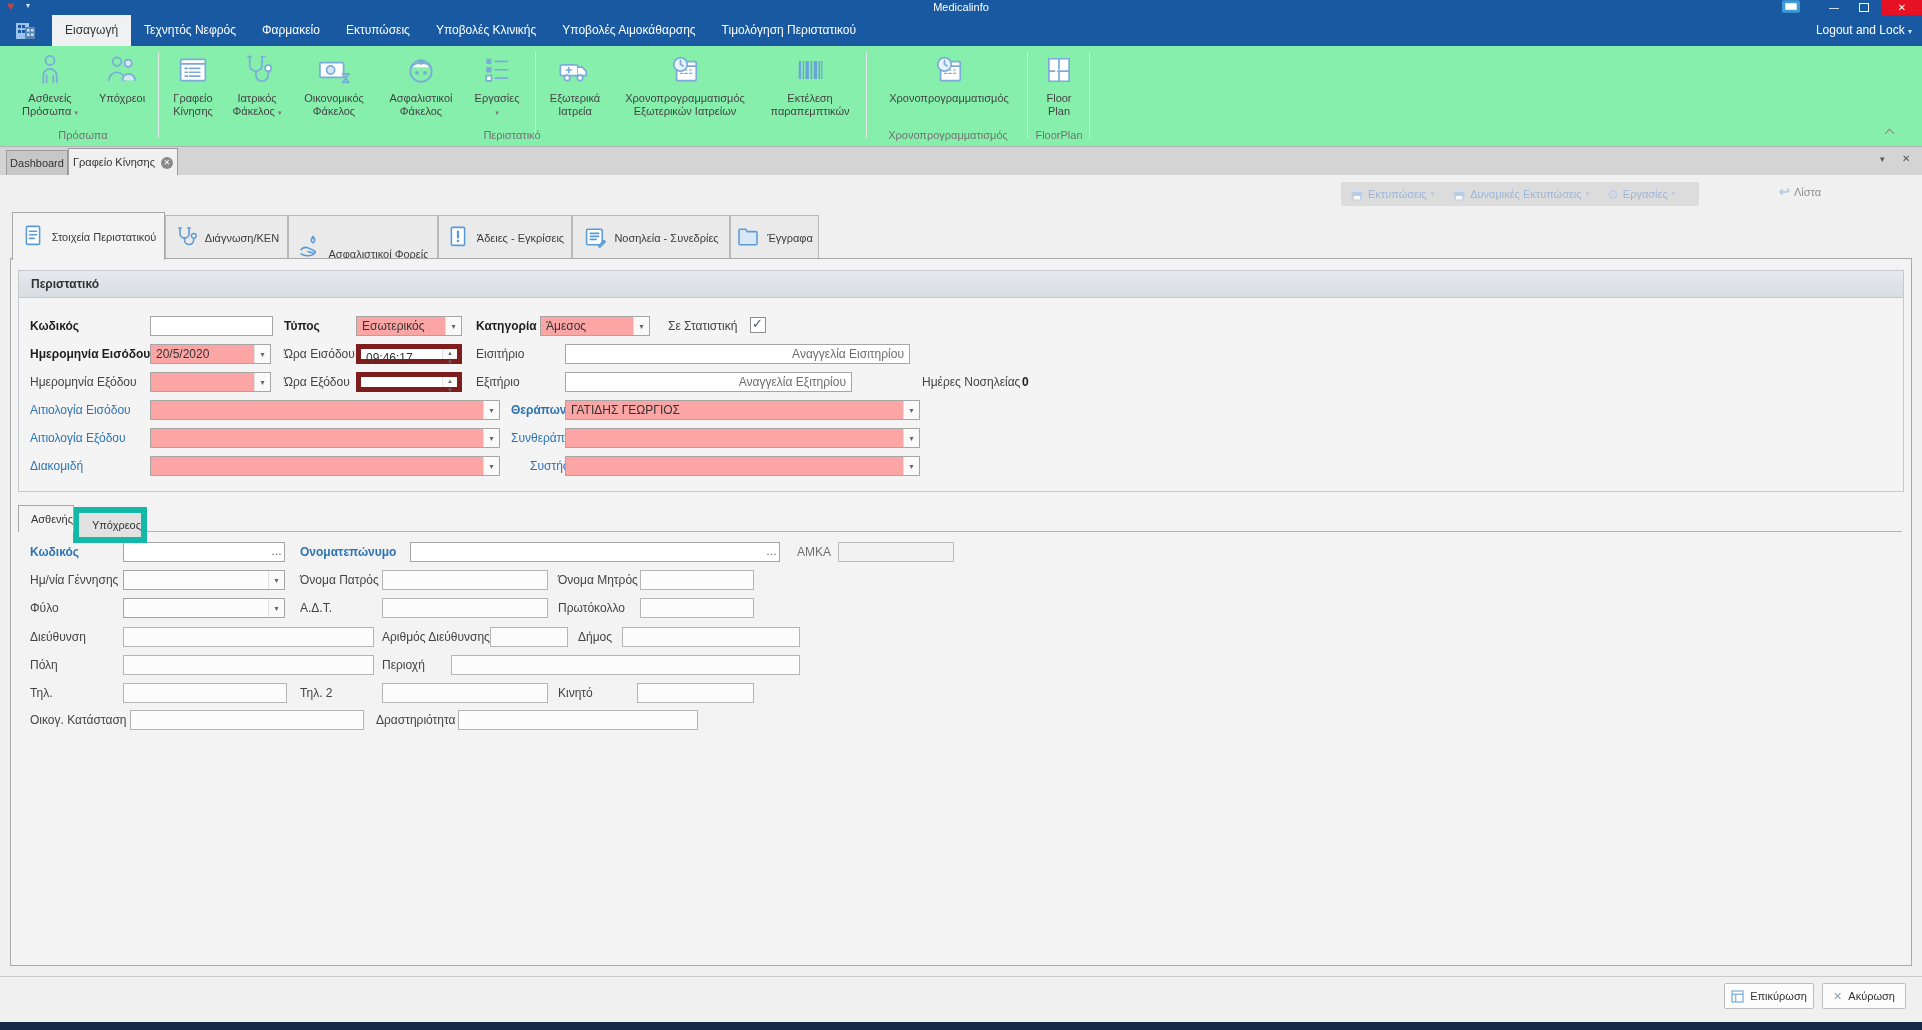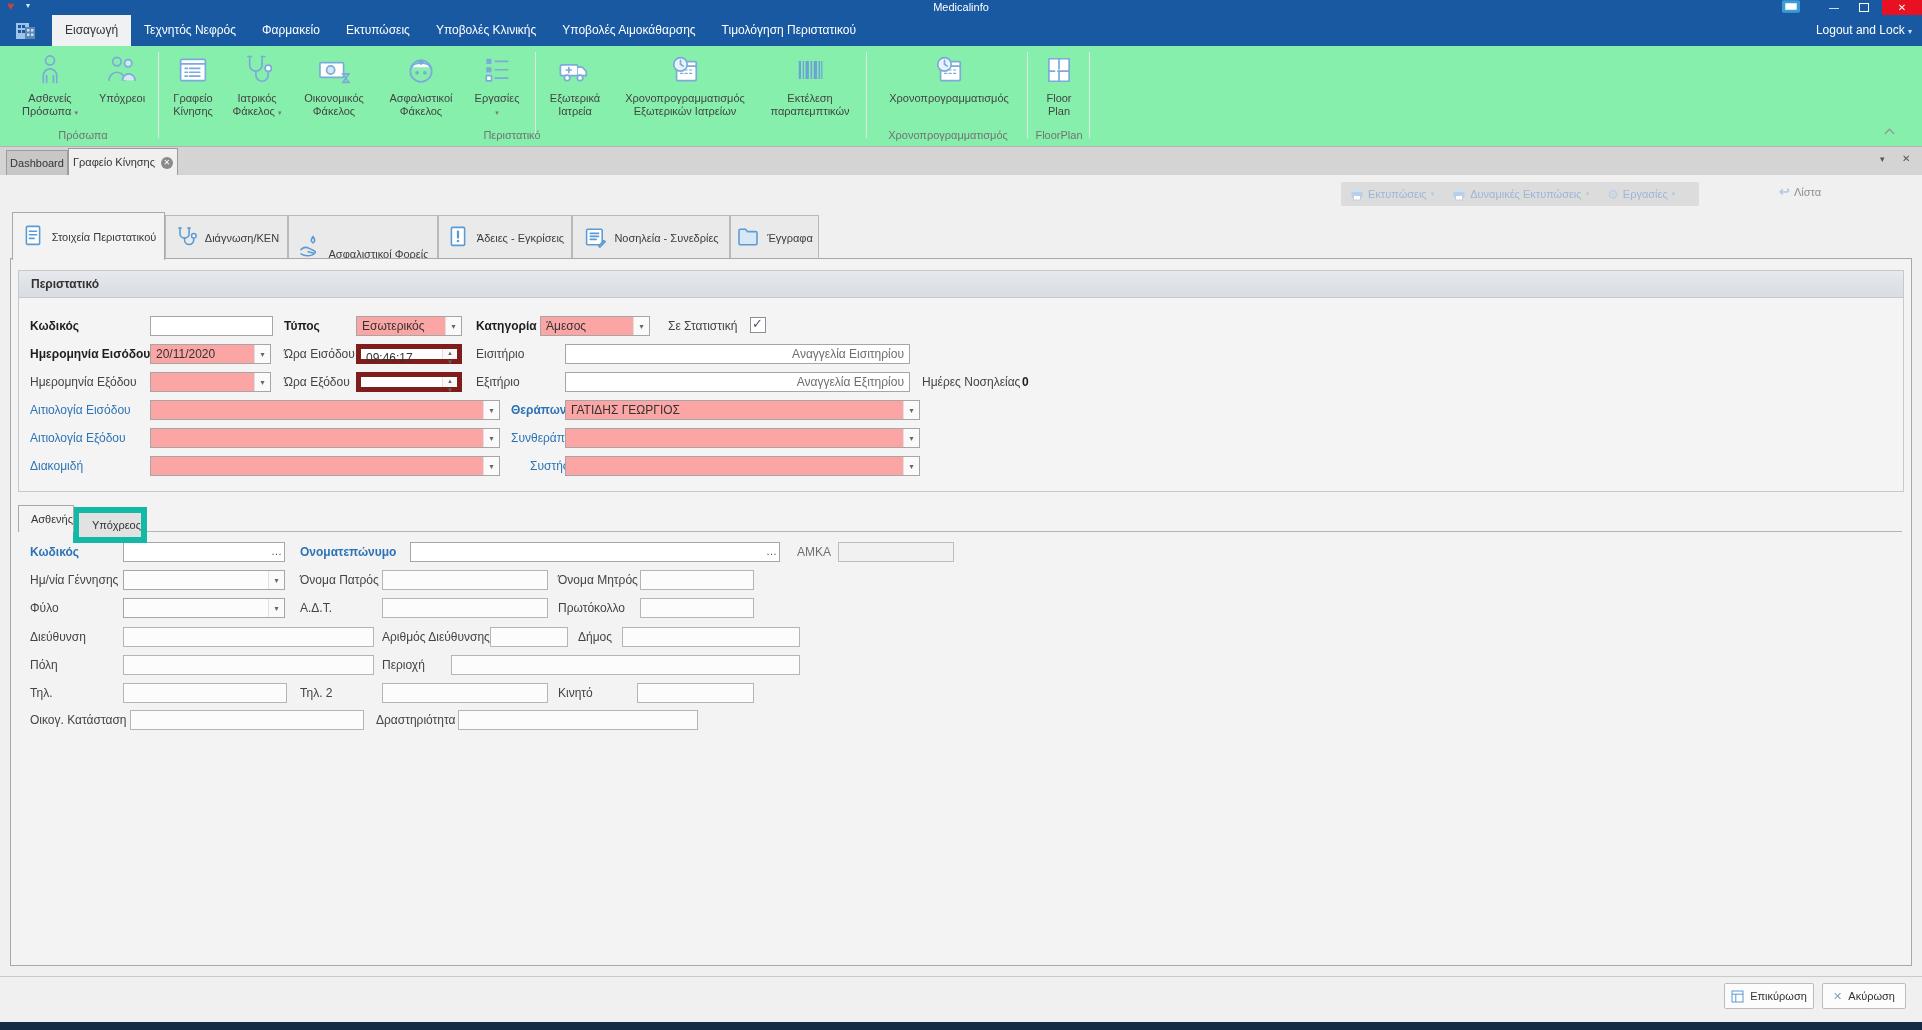--- a/index.html
+++ b/index.html
@@ -371,21 +371,21 @@
   <span class="lb b" style="left:476px;top:319px;">Κατηγορία</span>
   <div class="combo" style="left:540px;top:316px;width:110px;">
       <span class="val">Άμεσος</span>
       <span class="arr">▾</span>
     </div>
   <span class="lb" style="left:668px;top:319px;">Σε Στατιστική</span>
   <span class="cb checked" style="left:750px;top:317px;"></span>
 
   <span class="lb b" style="left:30px;top:347px;">Ημερομηνία Εισόδου</span>
   <div class="combo" style="left:150px;top:344px;width:121px;">
-      <span class="val">20/11/2020</span>
+      <span class="val">20/5/2020</span>
       <span class="arr">▾</span>
     </div>
   <span class="lb" style="left:284px;top:347px;">Ώρα Εισόδου</span>
   <div class="spin" style="left:356px;top:344px;width:106px;">
       <span class="val">09:46:17</span>
       <span class="ud">▲<br>▼</span>
     </div>
   <span class="lb" style="left:476px;top:347px;">Εισιτήριο</span>
   <div class="wideinp" style="left:565px;top:344px;width:345px;">
       <span class="btn">Αναγγελία Εισιτηρίου</span>
@@ -395,21 +395,21 @@
   <div class="combo" style="left:150px;top:372px;width:121px;">
       <span class="val"></span>
       <span class="arr">▾</span>
     </div>
   <span class="lb" style="left:284px;top:375px;">Ώρα Εξόδου</span>
   <div class="spin" style="left:356px;top:372px;width:106px;">
       <span class="val"></span>
       <span class="ud">▲<br>▼</span>
     </div>
   <span class="lb" style="left:476px;top:375px;">Εξιτήριο</span>
-  <div class="wideinp" style="left:565px;top:372px;width:345px;">
+  <div class="wideinp" style="left:565px;top:372px;width:287px;">
       <span class="btn">Αναγγελία Εξιτηρίου</span>
     </div>
   <span class="lb" style="left:922px;top:375px;">Ημέρες Νοσηλείας</span>
   <span class="lb b" style="left:1022px;top:375px;">0</span>
 
   <span class="lb blue" style="left:30px;top:403px;">Αιτιολογία Εισόδου</span>
   <div class="combo" style="left:150px;top:400px;width:350px;">
       <span class="val"></span>
       <span class="arr">▾</span>
     </div>

